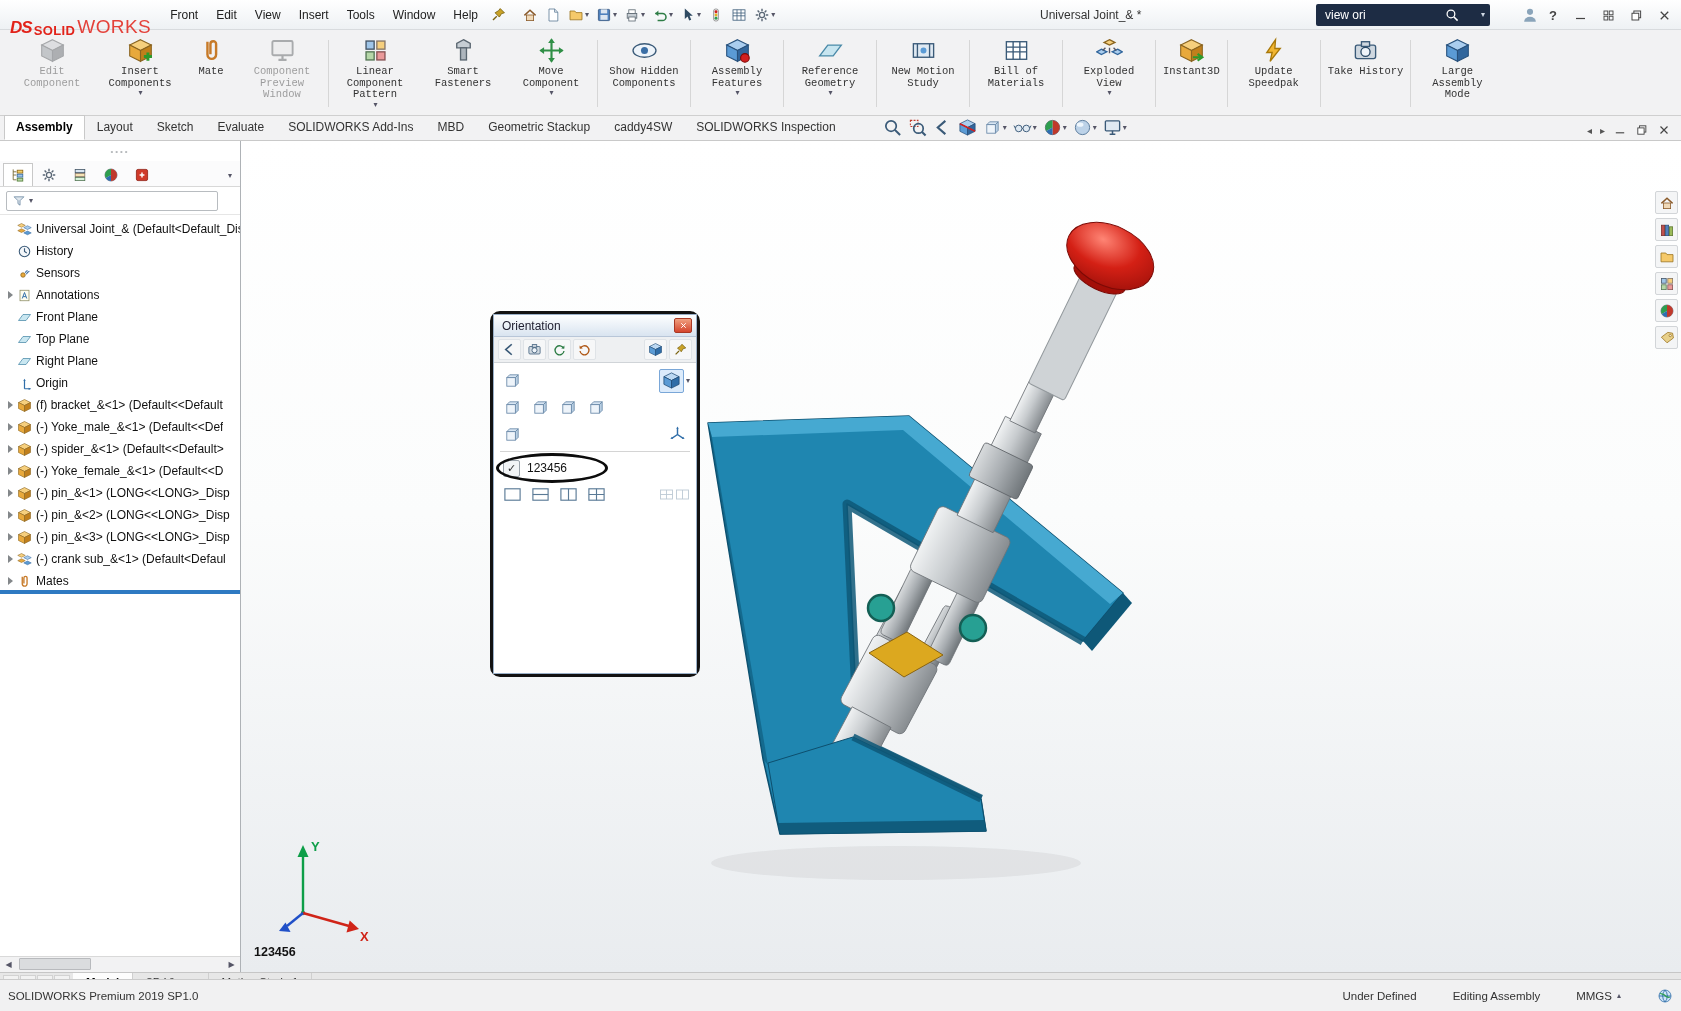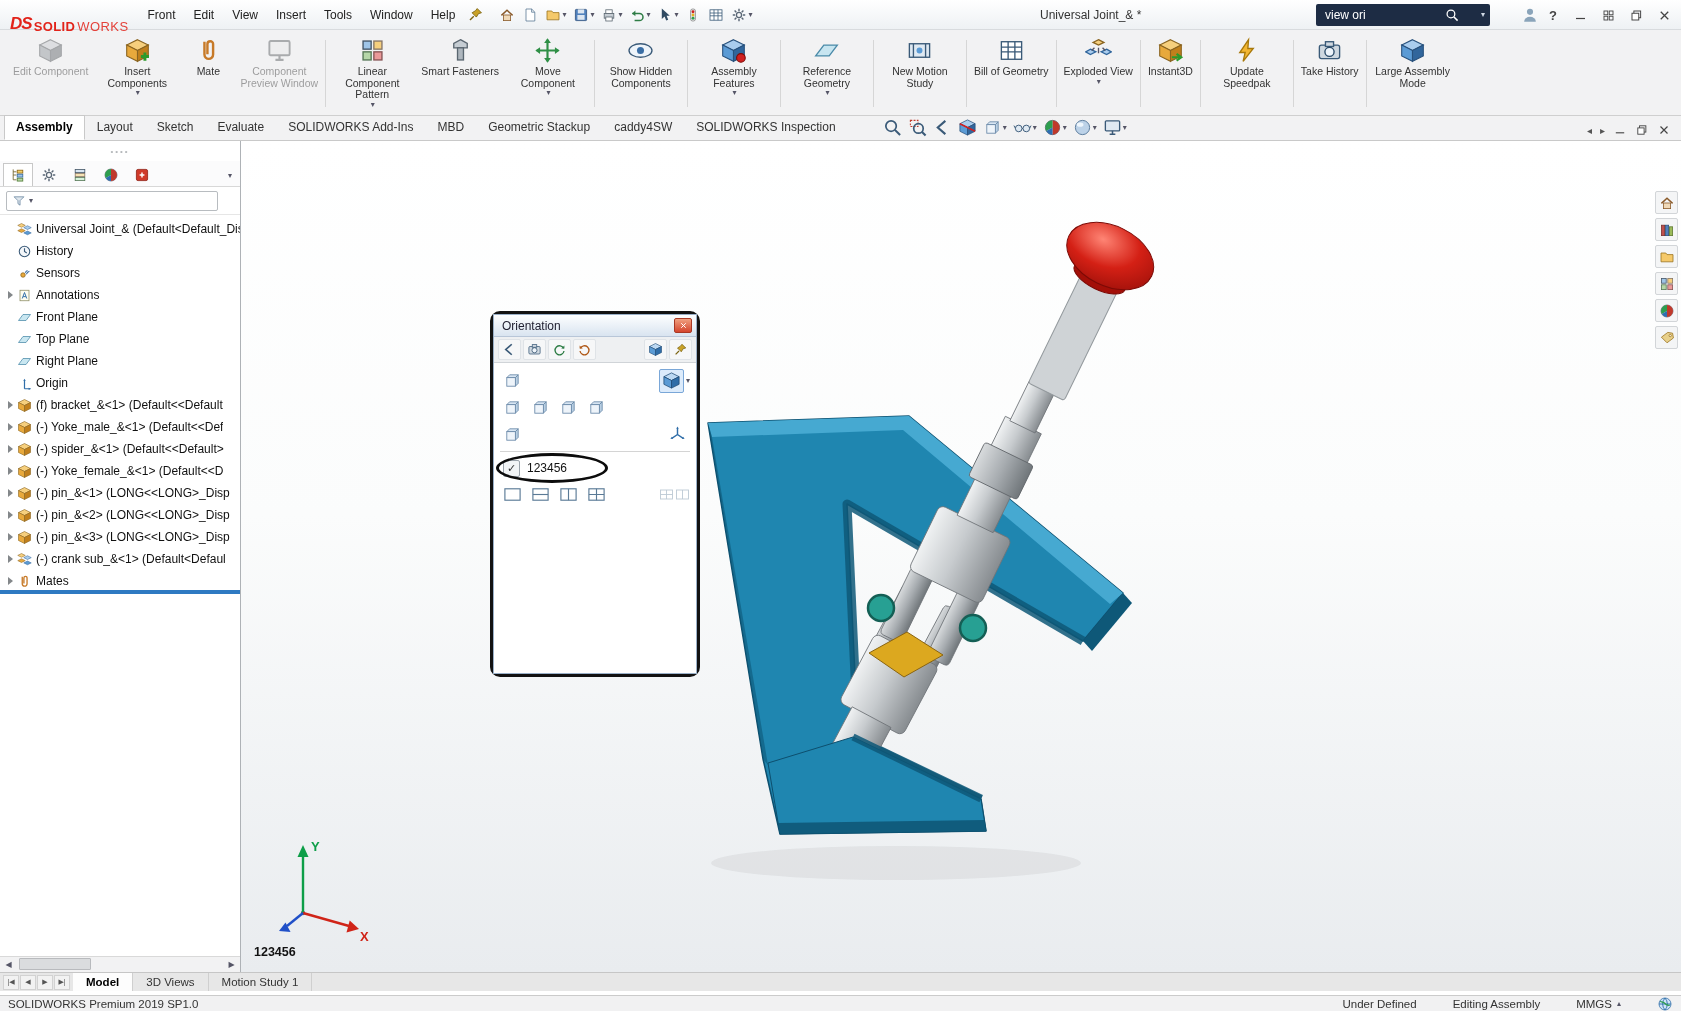--- a/index.html
+++ b/index.html
@@ -8,42 +8,42 @@
 #app{position:relative;width:1681px;height:1011px;background:#fff;overflow:hidden;}
 .ic{display:inline-block;width:16px;height:16px;flex:none;}
 .ic svg{width:100%;height:100%;display:block;}
 .caret{font-size:8px;color:#556;margin-left:1px;line-height:1;}
 
 
 .titlebar{position:absolute;top:0;left:0;right:0;height:30px;background:linear-gradient(#ffffff,#eef1f4);border-bottom:1px solid #d8dbde;display:flex;align-items:center;padding:0 6px;z-index:40;}
 .logo{display:flex;align-items:flex-end;gap:2px;padding:0 8px 0 4px;}
 .logo .ds{font-weight:bold;font-style:italic;color:var(--c-accent-red,#e2231a);font-size:17px;letter-spacing:-1px;}
 .logo .solid{font-weight:bold;color:var(--c-accent-red,#e2231a);font-size:13px;letter-spacing:.4px;}
-.logo .works{color:var(--c-accent-red,#e2231a);font-size:13px;letter-spacing:.4px;font-weight:normal;opacity:.85;margin-top:24px;}
+.logo .works{color:var(--c-accent-red,#e2231a);font-size:19px;letter-spacing:.4px;font-weight:normal;opacity:.85;margin-top:24px;}
 .menus{display:flex;margin-left:2px;}
 .menu-item{padding:5px 9px;font-size:12px;color:#222;}
 .menu-pin{width:17px;height:17px;margin:0 3px;}
 .qat{display:flex;align-items:center;gap:3px;margin-left:10px;}
 .qat-btn{display:flex;align-items:center;padding:2px 2px;border-radius:2px;}
 .doc-title{position:absolute;left:1040px;top:0;height:30px;display:flex;align-items:center;font-size:12px;color:#333;}
 .search{position:absolute;right:191px;top:4px;width:174px;height:22px;background:var(--c-search-bg,#1d2c44);border-radius:2px;display:flex;align-items:center;padding:0 5px 0 9px;gap:21px;}
 .search input{flex:1;min-width:0;background:transparent;border:none;outline:none;color:#fff;font-size:12px;font-family:inherit;}
 .search .ic{width:14px;height:14px;}
 .search .caret{color:#cfd8e4;}
 .tb-right{position:absolute;right:4px;top:0;height:30px;display:flex;align-items:center;gap:3px;}
 .help-label{font-size:13px;font-weight:bold;color:#444;padding:0 7px;}
 .win-btn{width:26px;height:22px;display:flex;align-items:center;justify-content:center;border-radius:2px;}
 .win-btn .ic{width:15px;height:15px;}
 
 
 .ribbon{position:absolute;top:30px;left:0;right:0;height:86px;background:#f2f2f3;border-bottom:1px solid #cfcfcf;}
 #ribbon-buttons{display:flex;align-items:stretch;height:100%;padding:2px 4px 0 8px;}
 .rb{display:flex;flex-direction:column;align-items:center;padding:5px 5px 2px;min-width:54px;max-width:88px;text-align:center;}
 .rb .rbic{width:27px;height:27px;margin-bottom:2px;}
-.rb .lbl{font-size:10.5px;line-height:11.5px;color:#333;}
+.rb .lbl{font-size:10.5px;line-height:11.5px;color:#333;font-family:Liberation Mono, monospace;}
 .rb.disabled{opacity:.45;filter:grayscale(.9);}
 .rsep{width:1px;background:#d6d6d6;margin:8px 2px;flex:none;}
 
 
 .tabrow{position:absolute;top:116px;left:0;right:0;height:25px;background:#f2f2f3;border-bottom:1px solid #c9c9c9;display:flex;align-items:flex-end;z-index:5;}
 .cmtabs{display:flex;align-items:flex-end;padding-left:4px;}
 .cmtab{padding:4px 11px 5px;font-size:12px;color:#333;border:1px solid transparent;white-space:nowrap;}
 .cmtab.active{background:#fff;border-color:#c9c9c9;border-bottom-color:#fff;font-weight:bold;color:#000;}
 .headsup{display:flex;align-items:center;gap:4px;margin:0 0 2px 34px;}
 .hu-btn{display:flex;align-items:center;padding:1px 1px;}
@@ -108,21 +108,21 @@
 .o-ellipse{position:absolute;left:2px;top:90px;width:112px;height:30px;border:3px solid #0c0c0c;border-radius:50%;pointer-events:none;}
 .o-gray{margin-left:auto;display:flex;gap:1px;opacity:.4;}
 .o-gray .ic{width:15px;height:15px;}
 
 
 .bottomtabs{position:absolute;left:0;right:0;bottom:20px;height:19px;background:#e7e7e7;border-top:1px solid #c6c6c6;display:flex;align-items:stretch;font-size:11.5px;}
 .bt-nav{display:flex;align-items:center;gap:1px;padding:0 3px;}
 .bt-nav .nb{min-width:16px;height:15px;display:flex;align-items:center;justify-content:center;color:#555;font-size:7px;border:1px solid #d2d2d2;background:#f2f2f2;padding:0 2px;}
 .bt-tab{display:flex;align-items:center;padding:0 13px;border-right:1px solid #cfcfcf;color:#333;}
 .bt-tab.active{background:#fdfdfd;font-weight:bold;color:#000;}
-.statusbar{position:absolute;left:0;right:0;bottom:0;height:16px;background:#f1f1f2;border-top:1px solid #cbcbcb;display:flex;align-items:center;padding:0 8px;font-size:11.5px;color:#333;}
+.statusbar{position:absolute;left:0;right:0;bottom:0;height:32px;background:#f1f1f2;border-top:1px solid #cbcbcb;display:flex;align-items:center;padding:0 8px;font-size:11.5px;color:#333;}
 .sb-right{margin-left:auto;display:flex;align-items:center;gap:36px;}
 .sb-units{display:flex;align-items:center;gap:4px;}
 .sb-globe{width:16px;height:16px;}
 </style>
 </head>
 <body>
 
 <div id="app">
 
   <header class="titlebar">
@@ -414,21 +414,21 @@
           <div class="lbl">New Motion Study</div>
         </div>
         <div class="rsep"></div>
         <div class="rb">
           <span class="ic rbic">
             <svg viewBox="0 0 20 20">
               <rect x="2.5" y="3.5" width="15" height="13" fill="#fff" stroke="#3a5a78"></rect>
               <path d="M2.5 7.5h15M2.5 11h15M7.5 3.5v13M12.5 3.5v13" stroke="#3a5a78" stroke-width="1"></path>
             </svg>
           </span>
-          <div class="lbl">Bill of Geometry</div>
+          <div class="lbl">Bill of Materials</div>
         </div>
         <div class="rsep"></div>
         <div class="rb">
           <span class="ic rbic">
             <svg viewBox="0 0 20 20">
               <polygon points="10,2 14,4 10,6 6,4" fill="#f6cf7d" stroke="#8a6420"></polygon>
               <polygon points="4,9 8,11 4,13 0.5,11" fill="#aacdee" stroke="#31669c"></polygon>
               <polygon points="16,9 19.5,11 16,13 12,11" fill="#aacdee" stroke="#31669c"></polygon>
               <path d="M10 8v4M7 8l-2 2M13 8l2 2" stroke="#556" stroke-width="1"></path>
             </svg>

